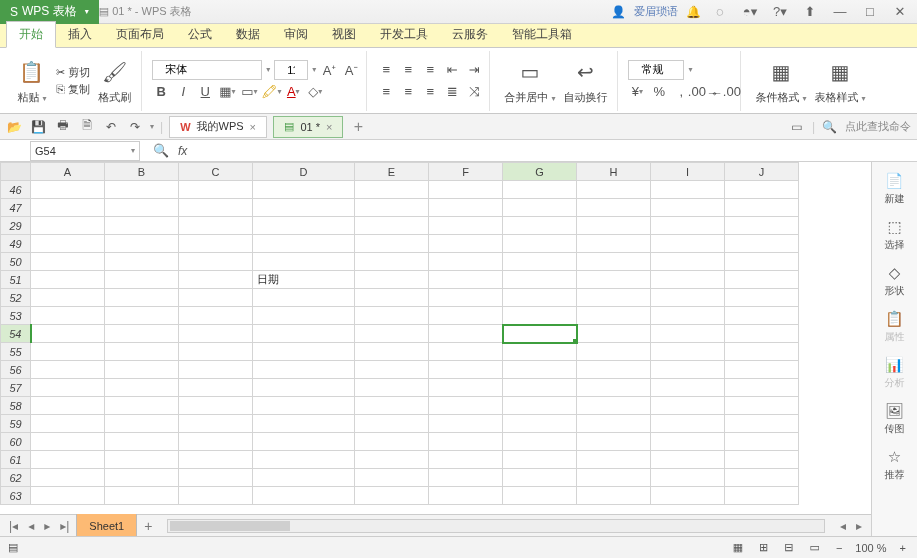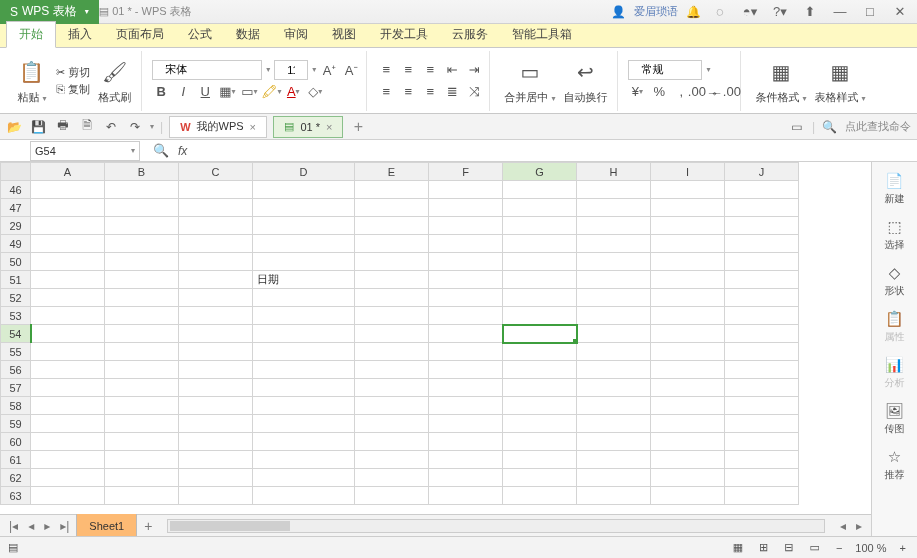--- a/index.html
+++ b/index.html
@@ -46,21 +46,21 @@
 .namebox { width: 110px; height: 20px; border: 1px solid #ccc; margin-left: 30px; display: flex; align-items: center; padding: 0 4px; font-size: 11px; justify-content: space-between; }
 .fxarea { display: flex; align-items: center; gap: 8px; padding-left: 12px; flex: 1; }
 .fx { font-style: italic; color: #555; }
 
 
 .sheet-wrap { position: absolute; top: 162px; left: 0; right: 46px; bottom: 22px; display: flex; flex-direction: column; }
 .grid { flex: 1; position: relative; overflow: hidden; background: #fff; }
 table.ss { border-collapse: collapse; table-layout: fixed; }
 table.ss th, table.ss td { border: 1px solid #d4d4d4; height: 18px; font-size: 11px; font-weight: normal; padding: 0 4px; background: #fff; overflow: hidden; white-space: nowrap; }
 table.ss th { background: #f0f0f0; text-align: center; color: #444; }
-table.ss th.rowh { width: 18px; }
+table.ss th.rowh { width: 18px; font-style: italic; }
 table.ss th.colh { width: 74px; }
 table.ss th.colh.wide { width: 102px; }
 table.ss th.corner { width: 30px; background: #e8e8e8; }
 td.sel { outline: 2px solid #3d9e3d; outline-offset: -1px; position: relative; }
 td.sel::after { content: ""; position: absolute; right: -2px; bottom: -2px; width: 5px; height: 5px; background: #3d9e3d; }
 th.selc { background: #d9ecd0 !important; }
 th.selr { background: #d9ecd0 !important; border-right: 2px solid #3d9e3d !important; }
 
 
 .sheetbar { height: 22px; background: #f3f3f3; border-top: 1px solid #ccc; display: flex; align-items: center; padding: 0 6px; gap: 4px; }
@@ -191,21 +191,21 @@
       <span class="lbl"><span>合并居中</span> <span class="dd">▾</span></span>
     </div>
     <div class="rvert">
       <div class="rbigicon">↩</div>
       <span class="lbl">自动换行</span>
     </div>
   </div>
 
   <div class="rgroup">
     <div class="rrow">
-      <input class="rinp" style="width: 74px;" value="常规">
+      <input class="rinp" style="width: 56px;" value="常规">
       <span class="dd">▾</span>
     </div>
     <div class="rrow">
       <span class="ricon">¥<span class="dd">▾</span></span>
       <span class="ricon">%</span>
       <span class="ricon">,</span>
       <span class="ricon">.00→</span>
       <span class="ricon">←.00</span>
     </div>
   </div>

